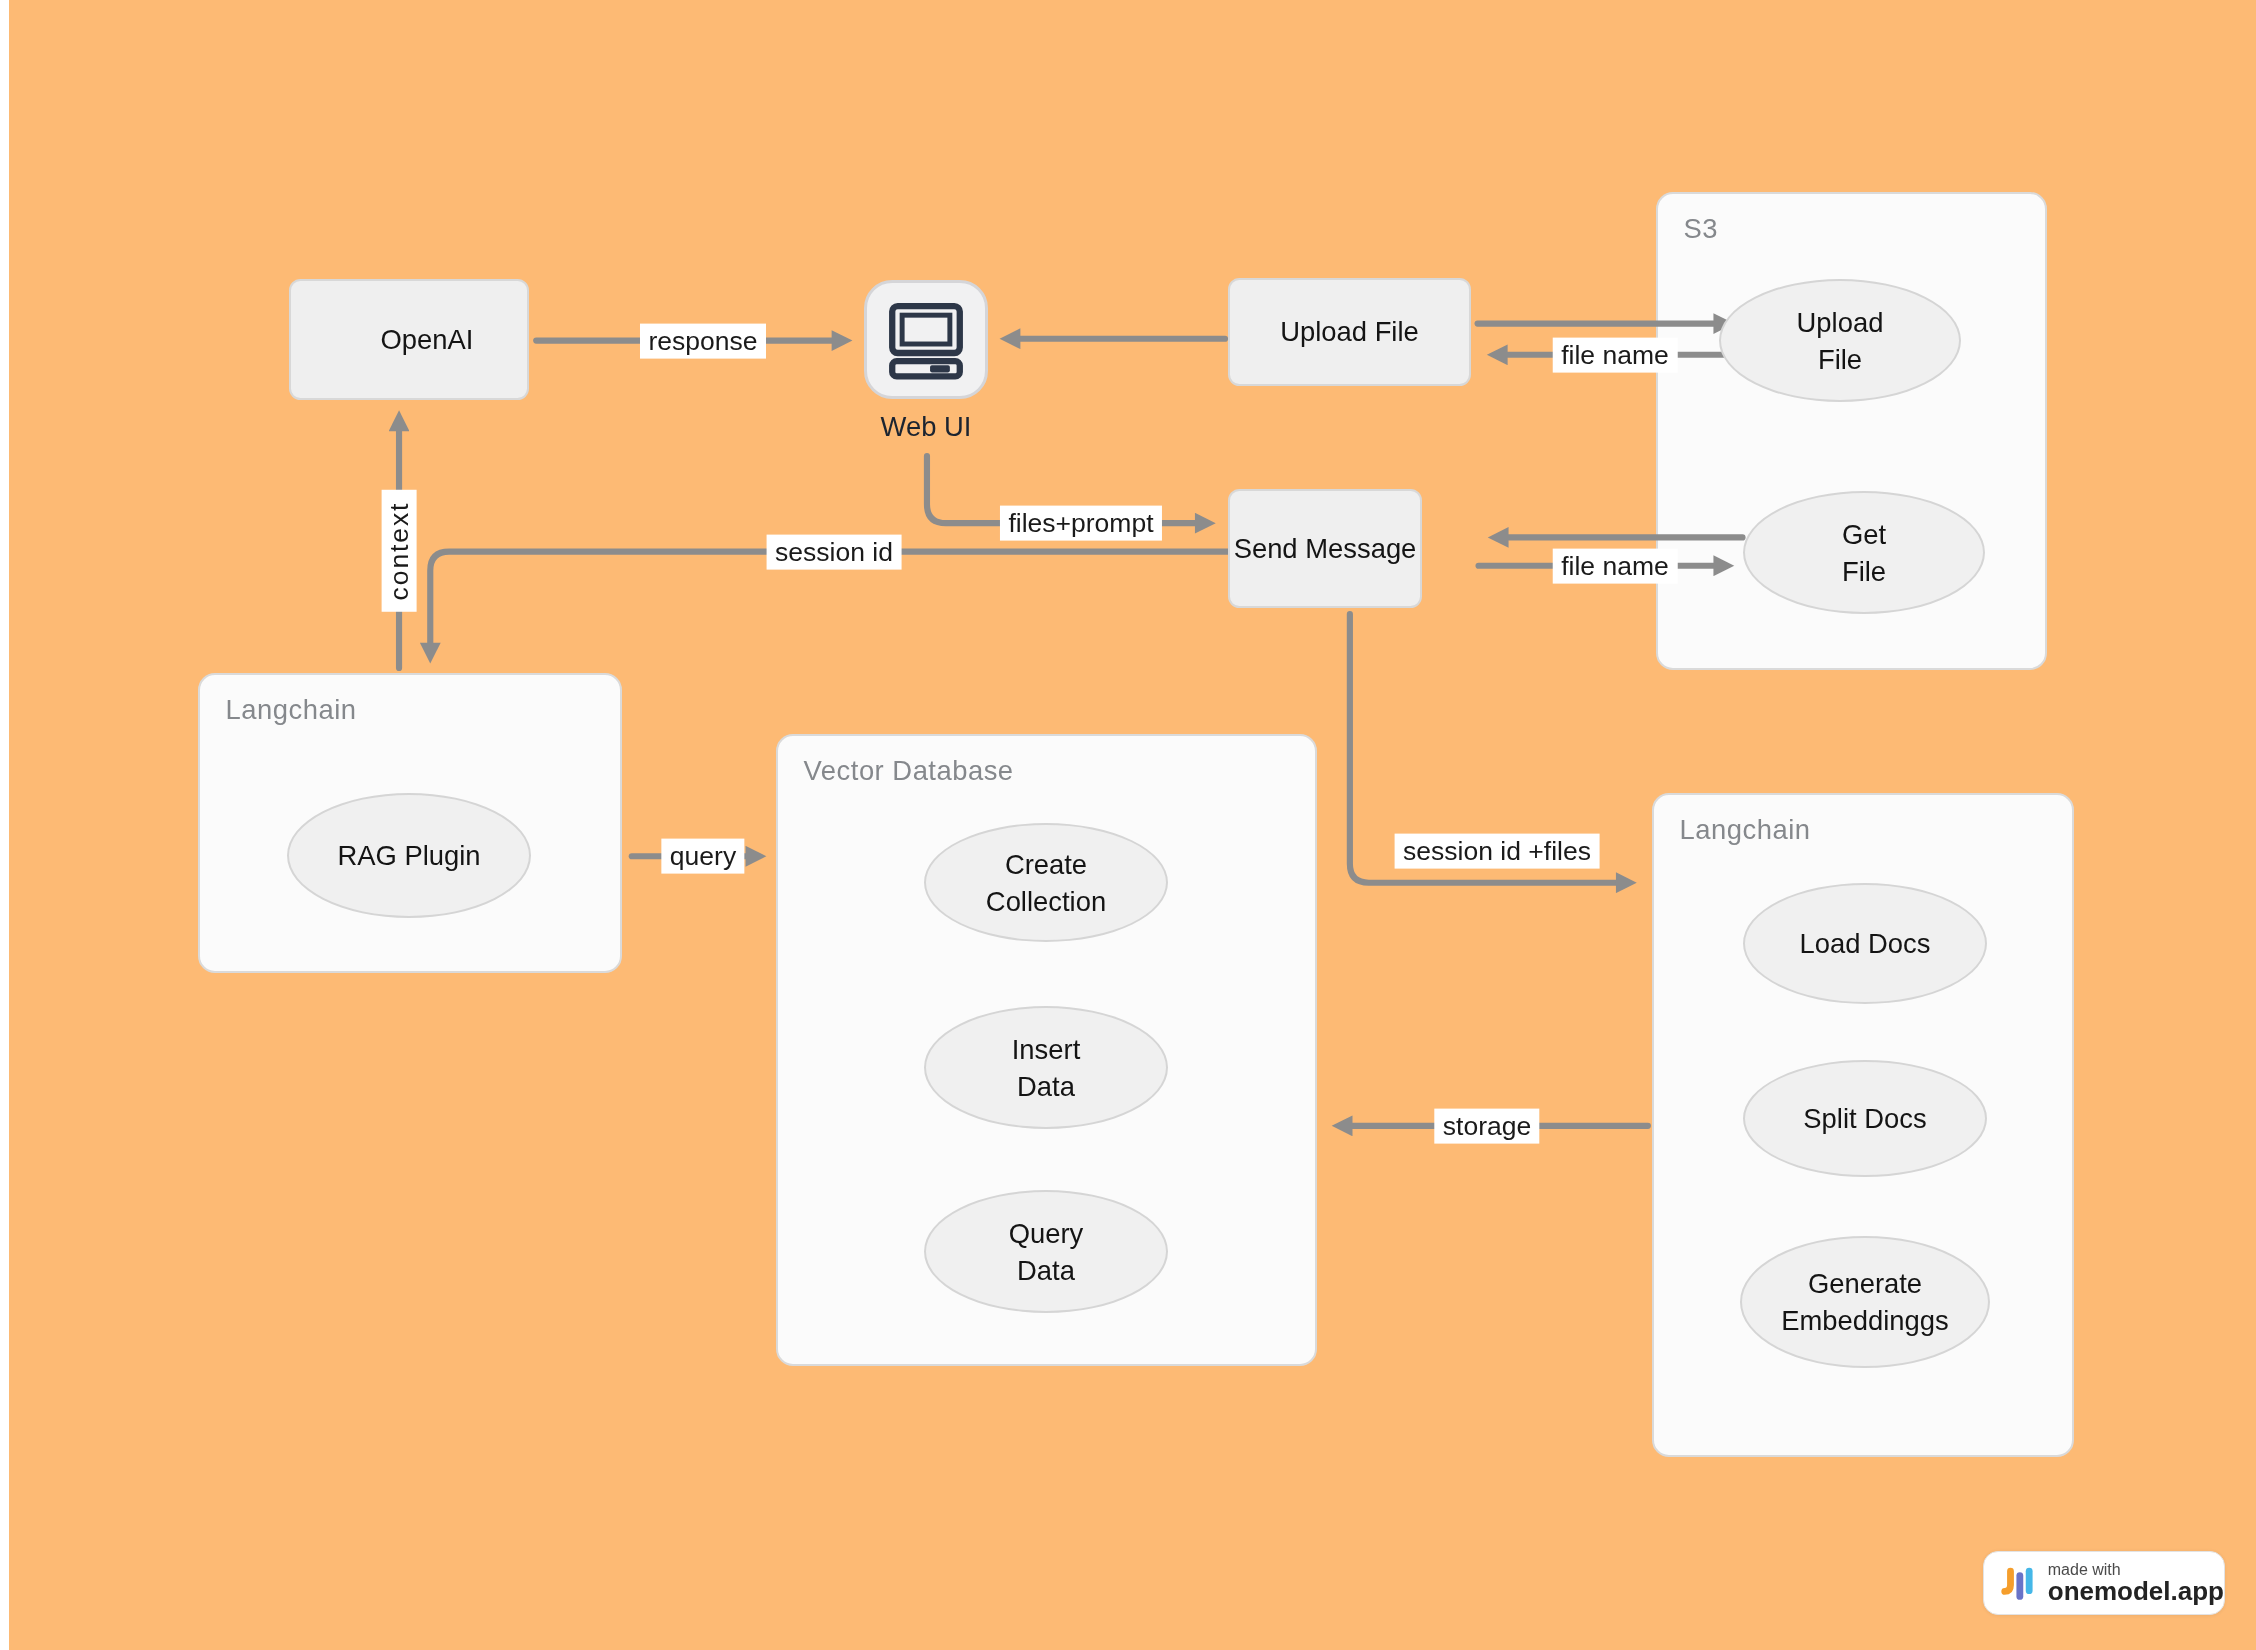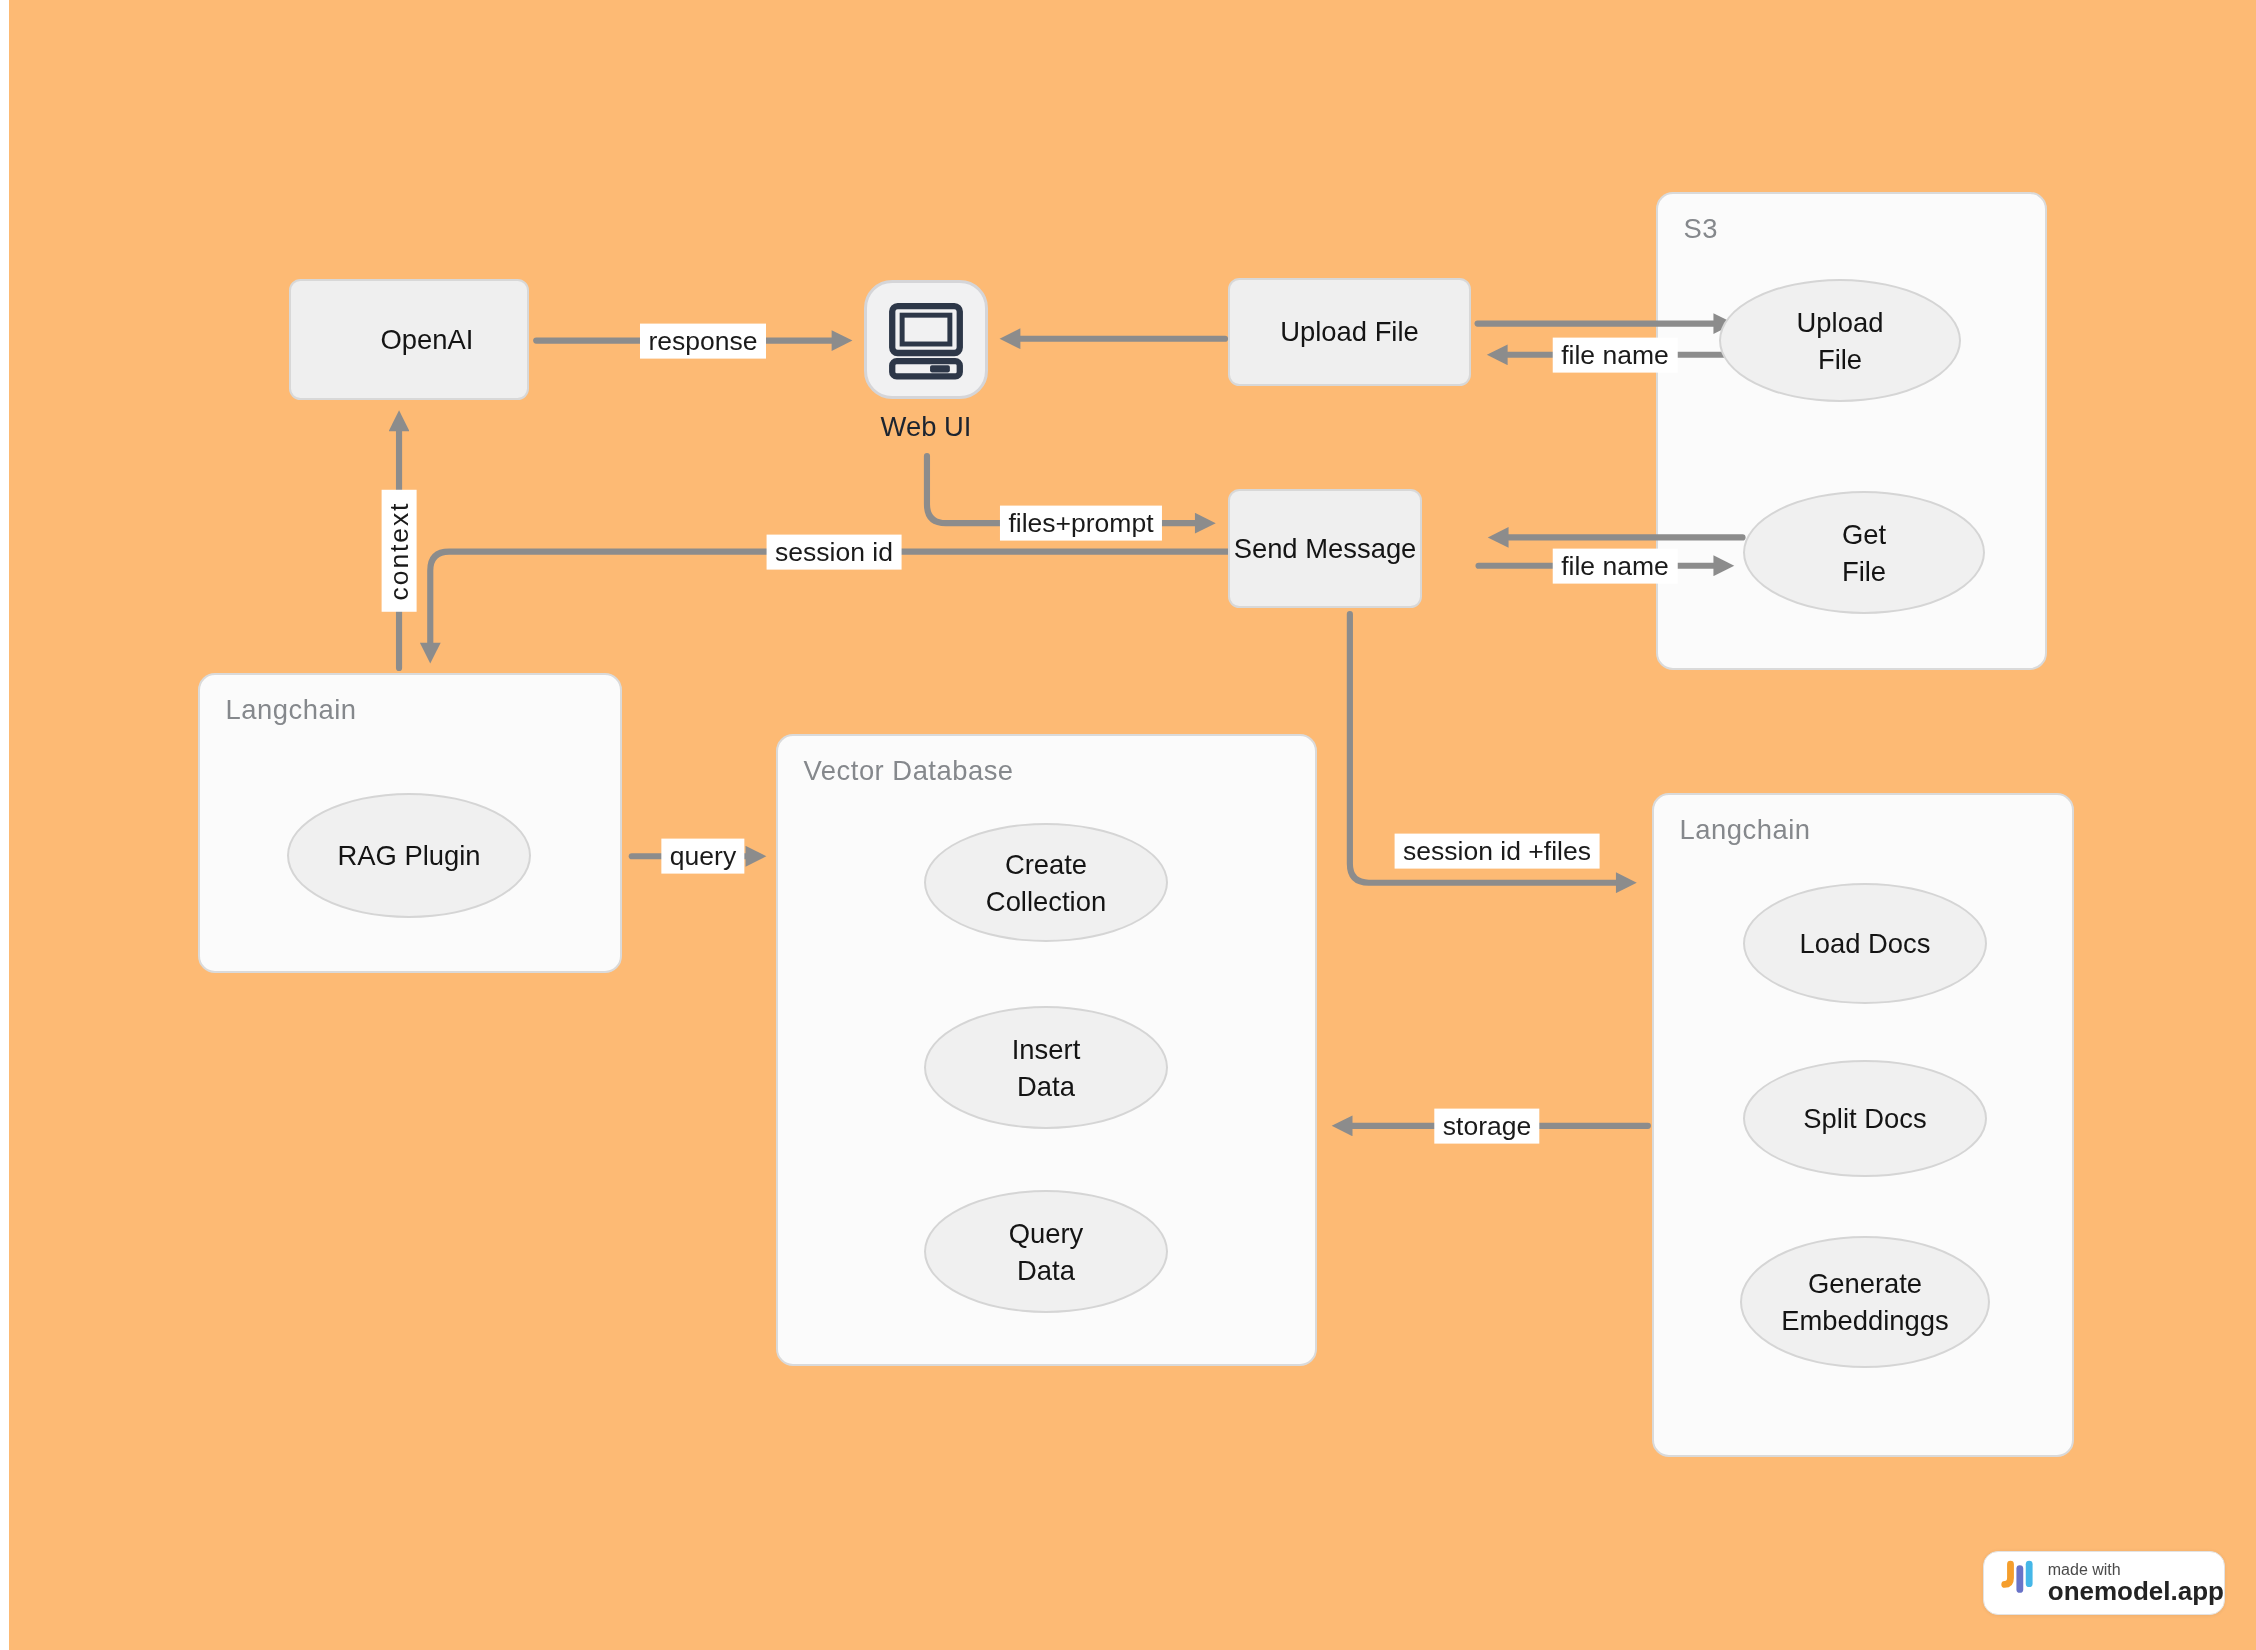--- a/index.html
+++ b/index.html
@@ -38,21 +38,21 @@
   .edge-label{
     position:absolute;transform:translate(-50%,-50%);background:#ffffff;
     font-size:26.5px;color:#1a1a1a;padding:1.9px 8.5px;white-space:nowrap;
   }
   .vlabel{
     position:absolute;transform:translate(-50%,-50%) rotate(-90deg);background:#ffffff;
     font-size:26.5px;color:#1a1a1a;padding:1.9px 11.4px;white-space:nowrap;letter-spacing:1.9px;
   }
   .badge{
     position:absolute;background:#ffffff;border:1.9px solid #e3e3e3;border-radius:15px;
-    box-sizing:border-box;display:flex;padding-left:15px;
+    box-sizing:border-box;display:flex;align-items:center;padding-left:15px;
     box-shadow:0 0.9px 3.8px rgba(0,0,0,0.06);
   }
   .badge-text{margin-left:11.4px;display:flex;flex-direction:column;justify-content:center;}
   .badge-made{font-size:16px;color:#4a4a4a;line-height:18px;}
   .badge-brand{font-size:26px;font-weight:bold;color:#232323;line-height:25.6px;}
 </style>
 </head>
 <body>
 
 <div class="canvas">

